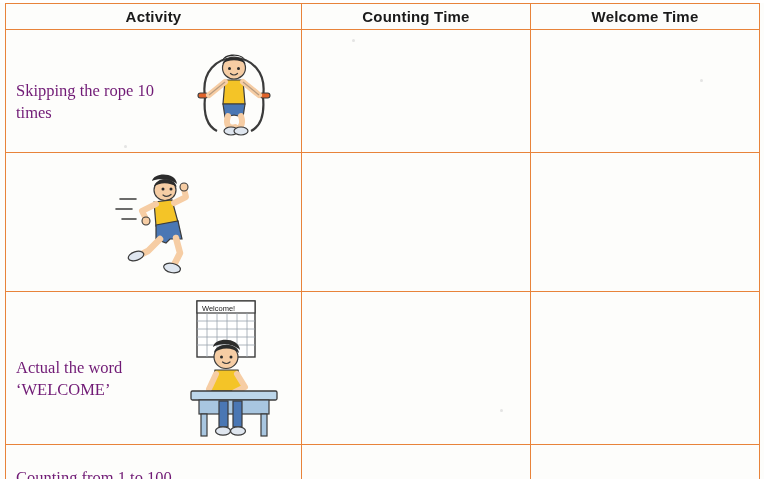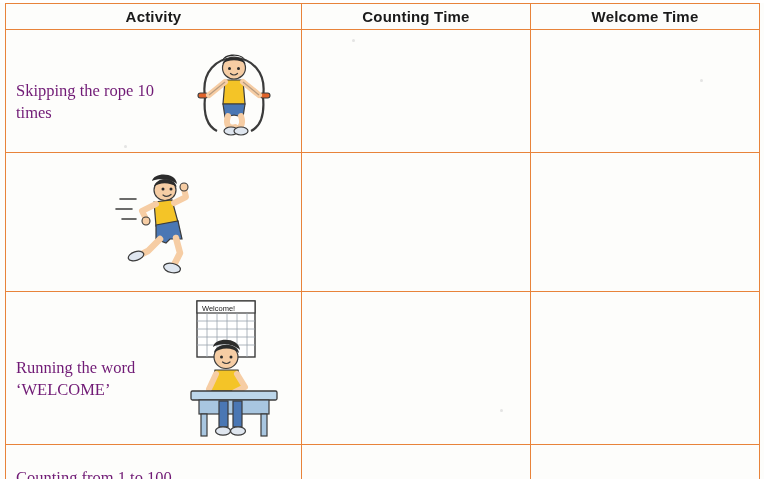--- a/index.html
+++ b/index.html
@@ -194,21 +194,21 @@
           </div>
         </td>
         <td></td>
         <td></td>
       </tr>
 
       <tr class="row-3">
         <td>
           <div class="activity-cell">
             <div class="activity-inner">
-              <div class="activity-label">Running the word ‘WELCOME’</div>
+              <div class="activity-label">Actual the word ‘WELCOME’</div>
               <div class="activity-art">
                 <svg width="130" height="146" viewBox="0 0 130 146" aria-hidden="true">
 
                   <rect x="28" y="6" width="58" height="56" fill="#ffffff" stroke="#3b3b3b" stroke-width="1.4"></rect>
                   <rect x="28" y="6" width="58" height="12" fill="#ffffff" stroke="#3b3b3b" stroke-width="1.2"></rect>
                   <text x="33" y="15.5" font-family="Liberation Sans, sans-serif" font-size="7.5" fill="#1a1a1a">Welcome!</text>
                   <g stroke="#9aa3ad" stroke-width="0.8">
                     <line x1="28" y1="26" x2="86" y2="26"></line>
                     <line x1="28" y1="34" x2="86" y2="34"></line>
                     <line x1="28" y1="42" x2="86" y2="42"></line>

